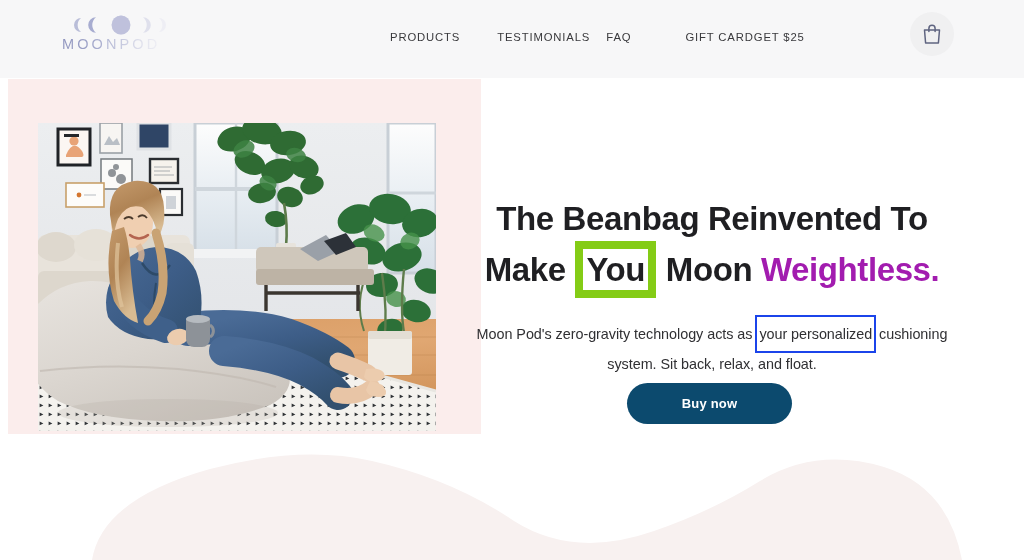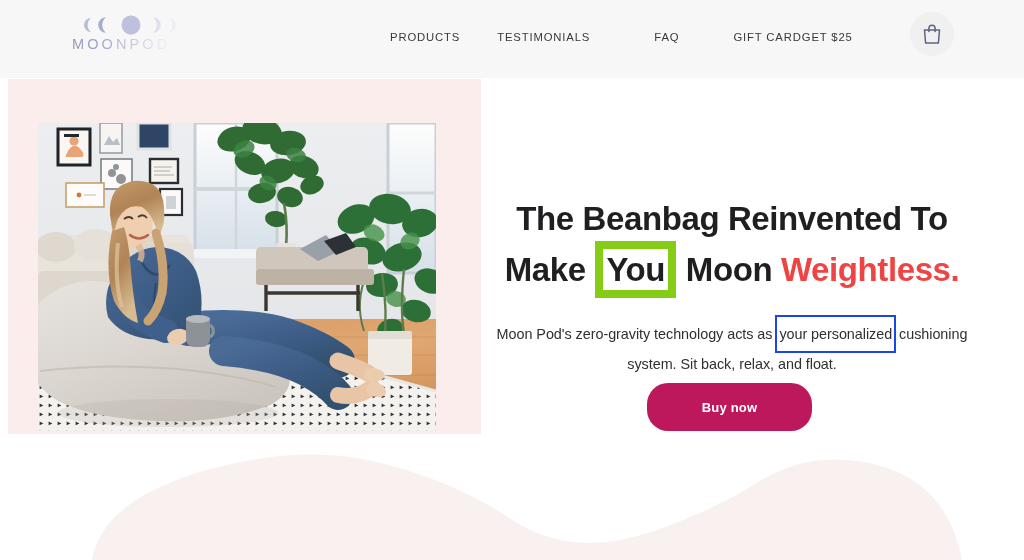--- a/index.html
+++ b/index.html
@@ -9,21 +9,21 @@
     font-family: "Liberation Sans", sans-serif;
     overflow: hidden;
   }
   #page { position: relative; width: 1024px; height: 560px; background: #fff; }
 
   
   .header {
     position: absolute; left: 0; top: 0; width: 1024px; height: 78px;
     background: #f7f7f8; z-index: 40;
   }
-  .logo { position: absolute; left: 72px; top: 12px; width: 118px; height: 48px; }
+  .logo { position: absolute; left: 62px; top: 12px; width: 118px; height: 48px; }
   .moons { position: absolute; left: 7px; top: 3px; width: 104px; height: 20px; }
   .wordmark {
     position: absolute; left: 0; top: 24px; width: 118px; height: 16px;
     font-size: 14.5px; letter-spacing: 3.1px; font-weight: 400;
     line-height: 16px; white-space: nowrap;
     background: linear-gradient(90deg,#8e93bd 0%,#9ea3c8 24%,#c3c6dd 48%,#e3e4ee 70%,#f3f3f7 88%,#f8f8fa 100%);
     -webkit-background-clip: text; background-clip: text;
     -webkit-text-fill-color: transparent; color: transparent;
   }
   .nav { position: absolute; left: 390px; top: 27px; height: 20px; }
@@ -49,43 +49,43 @@
   }
   .hero-photo svg { display: block; }
 
   
   .bottom-wave {
     position: absolute; left: 0; bottom: 0; width: 1024px; height: 135px; z-index: 2;
   }
 
   
   .hero-copy {
-    position: absolute; left: 472px; top: 196px; width: 520px;
+    position: absolute; left: 452px; top: 196px; width: 520px;
     text-align: center; z-index: 20;
   }
   .headline {
     font-size: 33px; font-weight: 700; color: #1f1f22;
     line-height: 45px; letter-spacing: -0.4px; white-space: nowrap;
   }
-  .hl-accent { color: #ef4444; }
+  .hl-accent { color: #a21caf; }
   .box-blue {
     display: inline-block; border: 8px solid #84cc16;
     padding: 0 3px; margin: 0 1px; line-height: 41px;
   }
   .subcopy {
     margin-top: 17px; font-size: 14.4px; color: #303033;
     line-height: 22px; letter-spacing: -0.05px;
   }
   .box-blue-sm {
     display: inline-block; border: 2px solid #1b44ea;
     padding: 7px 2px; line-height: 20px; margin: 0 -1px;
   }
   .buy-btn {
-    position: absolute; left: 175px; top: 187px; width: 165px; height: 48px;
-    background: #be185d; border: none; border-radius: 21px;
+    position: absolute; left: 175px; top: 187px; width: 165px; height: 41px;
+    background: #0c4a6e; border: none; border-radius: 21px;
     color: #ffffff; font-size: 13px; font-weight: 700; letter-spacing: 0.2px;
     font-family: "Liberation Sans", sans-serif; cursor: pointer;
   }
 </style>
 </head>
 <body>
 
 <div id="page">
 
   <div class="header">
@@ -98,21 +98,21 @@
         <circle cx="52" cy="10" r="9.4" fill="#b5b9d8" opacity="0.45"></circle>
         <path d="M74 2.2 A7.8 7.8 0 0 1 74 17.8 A10 10 0 0 0 74 2.2 Z" fill="#dfe0ec"></path>
         <path d="M90 3 A7 7 0 0 1 90 17 A9 9 0 0 0 90 3 Z" fill="#eeeef4"></path>
       </svg>
       <div class="wordmark">MOONPOD</div>
     </div>
 
     <div class="nav">
         <div class="nav-item" style="margin-left: 0px;">PRODUCTS</div>
         <div class="nav-item" style="margin-left: 37px;">TESTIMONIALS</div>
-        <div class="nav-item" style="margin-left: 64px;">FAQ</div>
+        <div class="nav-item" style="margin-left: 16px;">FAQ</div>
         <div class="nav-item" style="margin-left: 54px;">GIFT CARD</div>
         <div class="nav-item" style="">GET $25</div>
       </div>
 
     <div class="cart-btn">
       <svg class="cart-ico" width="20" height="22" viewBox="0 0 20 22">
         <path d="M2.5 7 H17.5 L16.4 20 H3.6 Z" fill="none" stroke="#5f6480" stroke-width="1.5" stroke-linejoin="round"></path>
         <path d="M6.9 8.6 V5.4 a3.1 3.1 0 0 1 6.2 0 V8.6" fill="none" stroke="#5f6480" stroke-width="1.5" stroke-linecap="round"></path>
       </svg>
     </div>

